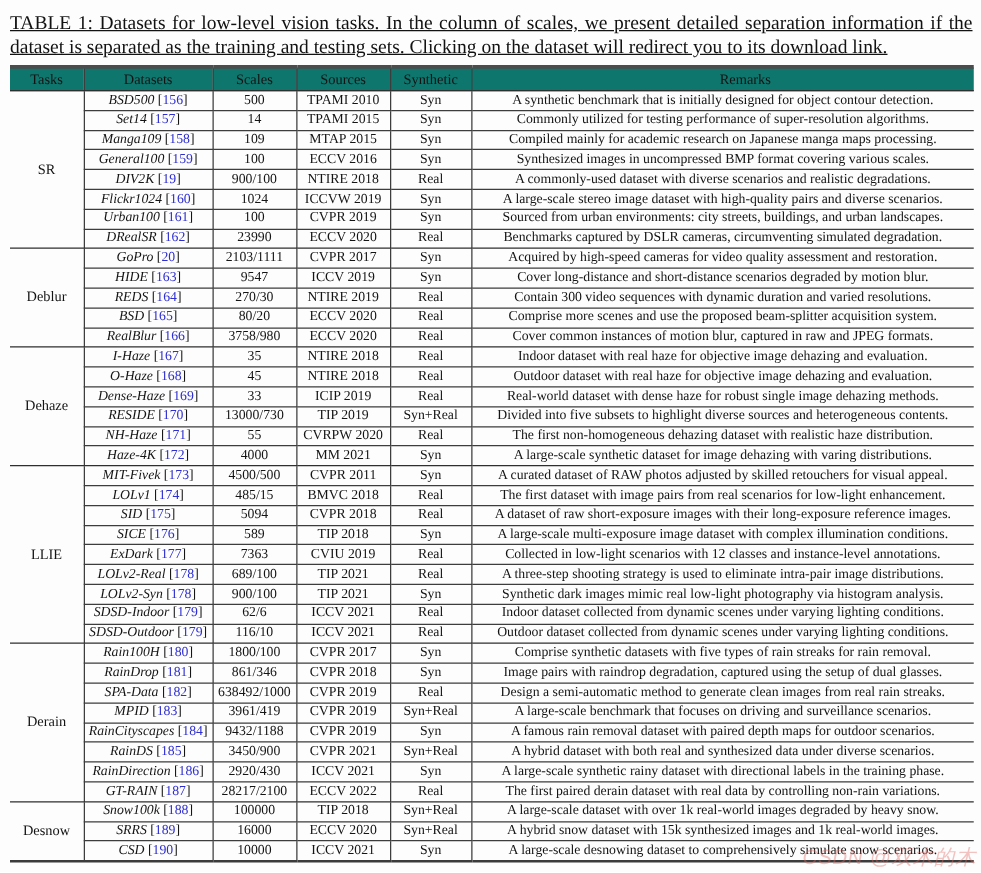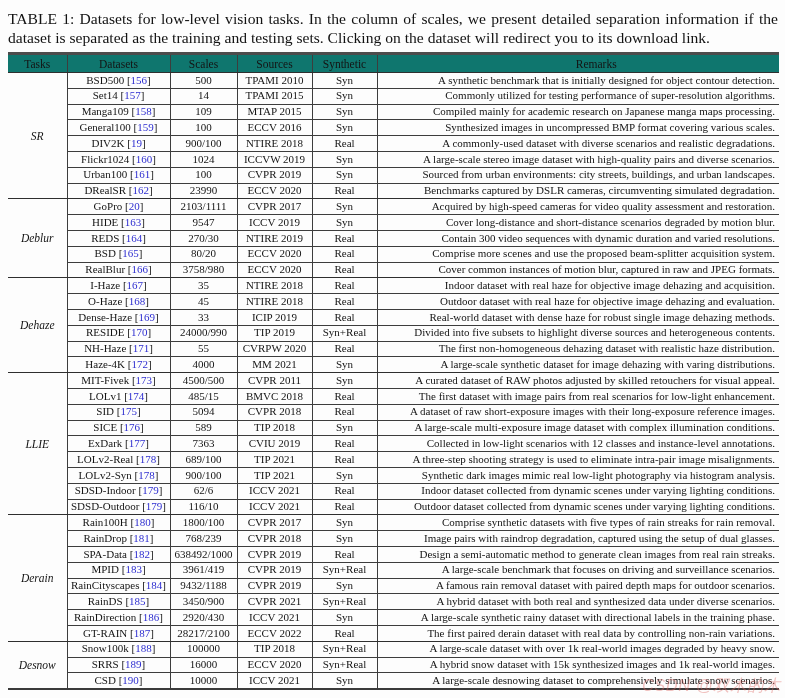--- a/index.html
+++ b/index.html
@@ -14,20 +14,21 @@
     width: 785px; height: 698px;
     overflow: hidden;
     background: #fdfdfd;
   }
   .caption {
     margin: 9px 7px 5px 8px;
     font-size: 15.6px;
     line-height: 1.22;
     text-align: justify;
     color: #121212;
+    text-decoration: underline;
   }
   table.datasets-table {
     border-collapse: collapse;
     table-layout: fixed;
     margin-left: 8px;
     width: 771px;
   }
   col.c-tasks   { width: 59px; }
   col.c-dataset { width: 103px; }
   col.c-scales  { width: 67px; }
@@ -51,32 +52,33 @@
     vertical-align: middle;
     color: #141414;
     border-bottom: 1px solid #3d3d3d;
     padding: 0 2px;
     overflow: hidden;
     white-space: nowrap;
   }
   th, td { border-left: 1px solid #3d3d3d; border-right: 1px solid #3d3d3d; }
   tr > th:first-child, td.task-cell { border-left: none; }
   tr > th:last-child, td.remark-cell { border-right: none; padding-left: 36px; }
-  td.task-cell { font-size: 11.5px; border-bottom: 1.4px solid #2f2f2f; font-style: italic; }
+  td.task-cell { font-size: 11.5px; border-bottom: 1.4px solid #2f2f2f; }
   tr.group-end td { border-bottom: 1.4px solid #2f2f2f; }
   tbody tr:last-child td, tbody td.last-task { border-bottom: 2.6px solid #3b3b3b; }
   a.dataset-link {
+    font-style: italic;
     color: #141414;
     text-decoration: none;
     cursor: pointer;
   }
   a.cite { text-decoration: none; cursor: pointer; }
   .bracket { color: #141414; }
   .cite-num { color: #2e2ed0; }
-  td.remark-cell { text-align: right; padding: 0 4px; }
+  td.remark-cell { text-align: center; padding: 0 4px; }
   .watermark {
     position: absolute;
     right: 4px; bottom: 1px;
     font-family: "Liberation Sans", sans-serif;
     font-size: 16.5px;
     color: rgba(222, 106, 99, 0.40);
     letter-spacing: 0.5px;
     pointer-events: none;
     font-style: italic;
   }
@@ -200,39 +202,39 @@
           <td class="source-cell">ECCV 2020</td>
           <td class="modality-cell">Real</td>
           <td class="remark-cell">Cover common instances of motion blur, captured in raw and JPEG formats.</td>
         </tr>
         <tr>
           <td class="task-cell" rowspan="6">Dehaze</td>
           <td class="dataset-cell"><a class="dataset-link">I-Haze</a> <a class="cite"><span class="bracket">[</span><span class="cite-num">167</span><span class="bracket">]</span></a></td>
           <td class="scales-cell">35</td>
           <td class="source-cell">NTIRE 2018</td>
           <td class="modality-cell">Real</td>
-          <td class="remark-cell">Indoor dataset with real haze for objective image dehazing and acquisition.</td>
+          <td class="remark-cell">Indoor dataset with real haze for objective image dehazing and evaluation.</td>
         </tr>
         <tr>
           <td class="dataset-cell"><a class="dataset-link">O-Haze</a> <a class="cite"><span class="bracket">[</span><span class="cite-num">168</span><span class="bracket">]</span></a></td>
           <td class="scales-cell">45</td>
           <td class="source-cell">NTIRE 2018</td>
           <td class="modality-cell">Real</td>
           <td class="remark-cell">Outdoor dataset with real haze for objective image dehazing and evaluation.</td>
         </tr>
         <tr>
           <td class="dataset-cell"><a class="dataset-link">Dense-Haze</a> <a class="cite"><span class="bracket">[</span><span class="cite-num">169</span><span class="bracket">]</span></a></td>
           <td class="scales-cell">33</td>
           <td class="source-cell">ICIP 2019</td>
           <td class="modality-cell">Real</td>
           <td class="remark-cell">Real-world dataset with dense haze for robust single image dehazing methods.</td>
         </tr>
         <tr>
           <td class="dataset-cell"><a class="dataset-link">RESIDE</a> <a class="cite"><span class="bracket">[</span><span class="cite-num">170</span><span class="bracket">]</span></a></td>
-          <td class="scales-cell">24000/990</td>
+          <td class="scales-cell">13000/730</td>
           <td class="source-cell">TIP 2019</td>
           <td class="modality-cell">Syn+Real</td>
           <td class="remark-cell">Divided into five subsets to highlight diverse sources and heterogeneous contents.</td>
         </tr>
         <tr>
           <td class="dataset-cell"><a class="dataset-link">NH-Haze</a> <a class="cite"><span class="bracket">[</span><span class="cite-num">171</span><span class="bracket">]</span></a></td>
           <td class="scales-cell">55</td>
           <td class="source-cell">CVRPW 2020</td>
           <td class="modality-cell">Real</td>
           <td class="remark-cell">The first non-homogeneous dehazing dataset with realistic haze distribution.</td>
@@ -278,21 +280,21 @@
           <td class="scales-cell">7363</td>
           <td class="source-cell">CVIU 2019</td>
           <td class="modality-cell">Real</td>
           <td class="remark-cell">Collected in low-light scenarios with 12 classes and instance-level annotations.</td>
         </tr>
         <tr>
           <td class="dataset-cell"><a class="dataset-link">LOLv2-Real</a> <a class="cite"><span class="bracket">[</span><span class="cite-num">178</span><span class="bracket">]</span></a></td>
           <td class="scales-cell">689/100</td>
           <td class="source-cell">TIP 2021</td>
           <td class="modality-cell">Real</td>
-          <td class="remark-cell">A three-step shooting strategy is used to eliminate intra-pair image misalignments.</td>
+          <td class="remark-cell">A three-step shooting strategy is used to eliminate intra-pair image distributions.</td>
         </tr>
         <tr>
           <td class="dataset-cell"><a class="dataset-link">LOLv2-Syn</a> <a class="cite"><span class="bracket">[</span><span class="cite-num">178</span><span class="bracket">]</span></a></td>
           <td class="scales-cell">900/100</td>
           <td class="source-cell">TIP 2021</td>
           <td class="modality-cell">Syn</td>
           <td class="remark-cell">Synthetic dark images mimic real low-light photography via histogram analysis.</td>
         </tr>
         <tr>
           <td class="dataset-cell"><a class="dataset-link">SDSD-Indoor</a> <a class="cite"><span class="bracket">[</span><span class="cite-num">179</span><span class="bracket">]</span></a></td>
@@ -311,21 +313,21 @@
         <tr>
           <td class="task-cell" rowspan="8">Derain</td>
           <td class="dataset-cell"><a class="dataset-link">Rain100H</a> <a class="cite"><span class="bracket">[</span><span class="cite-num">180</span><span class="bracket">]</span></a></td>
           <td class="scales-cell">1800/100</td>
           <td class="source-cell">CVPR 2017</td>
           <td class="modality-cell">Syn</td>
           <td class="remark-cell">Comprise synthetic datasets with five types of rain streaks for rain removal.</td>
         </tr>
         <tr>
           <td class="dataset-cell"><a class="dataset-link">RainDrop</a> <a class="cite"><span class="bracket">[</span><span class="cite-num">181</span><span class="bracket">]</span></a></td>
-          <td class="scales-cell">768/239</td>
+          <td class="scales-cell">861/346</td>
           <td class="source-cell">CVPR 2018</td>
           <td class="modality-cell">Syn</td>
           <td class="remark-cell">Image pairs with raindrop degradation, captured using the setup of dual glasses.</td>
         </tr>
         <tr>
           <td class="dataset-cell"><a class="dataset-link">SPA-Data</a> <a class="cite"><span class="bracket">[</span><span class="cite-num">182</span><span class="bracket">]</span></a></td>
           <td class="scales-cell">638492/1000</td>
           <td class="source-cell">CVPR 2019</td>
           <td class="modality-cell">Real</td>
           <td class="remark-cell">Design a semi-automatic method to generate clean images from real rain streaks.</td>

